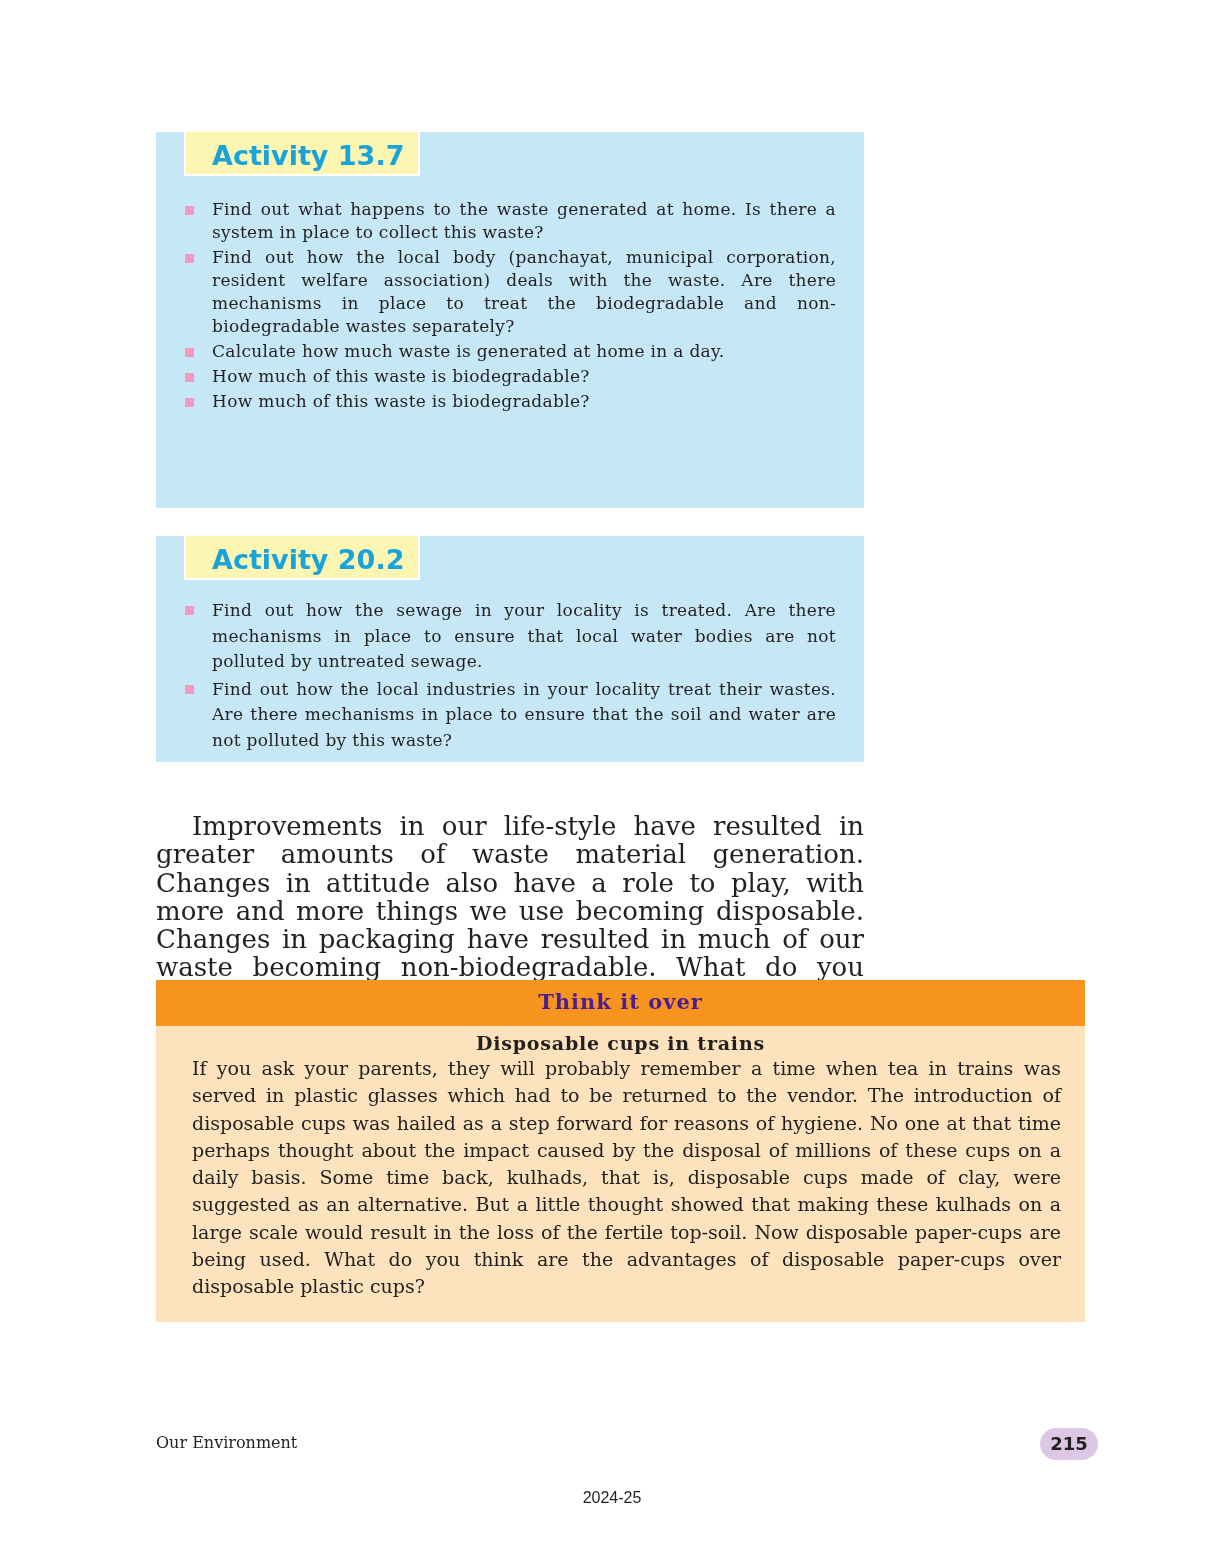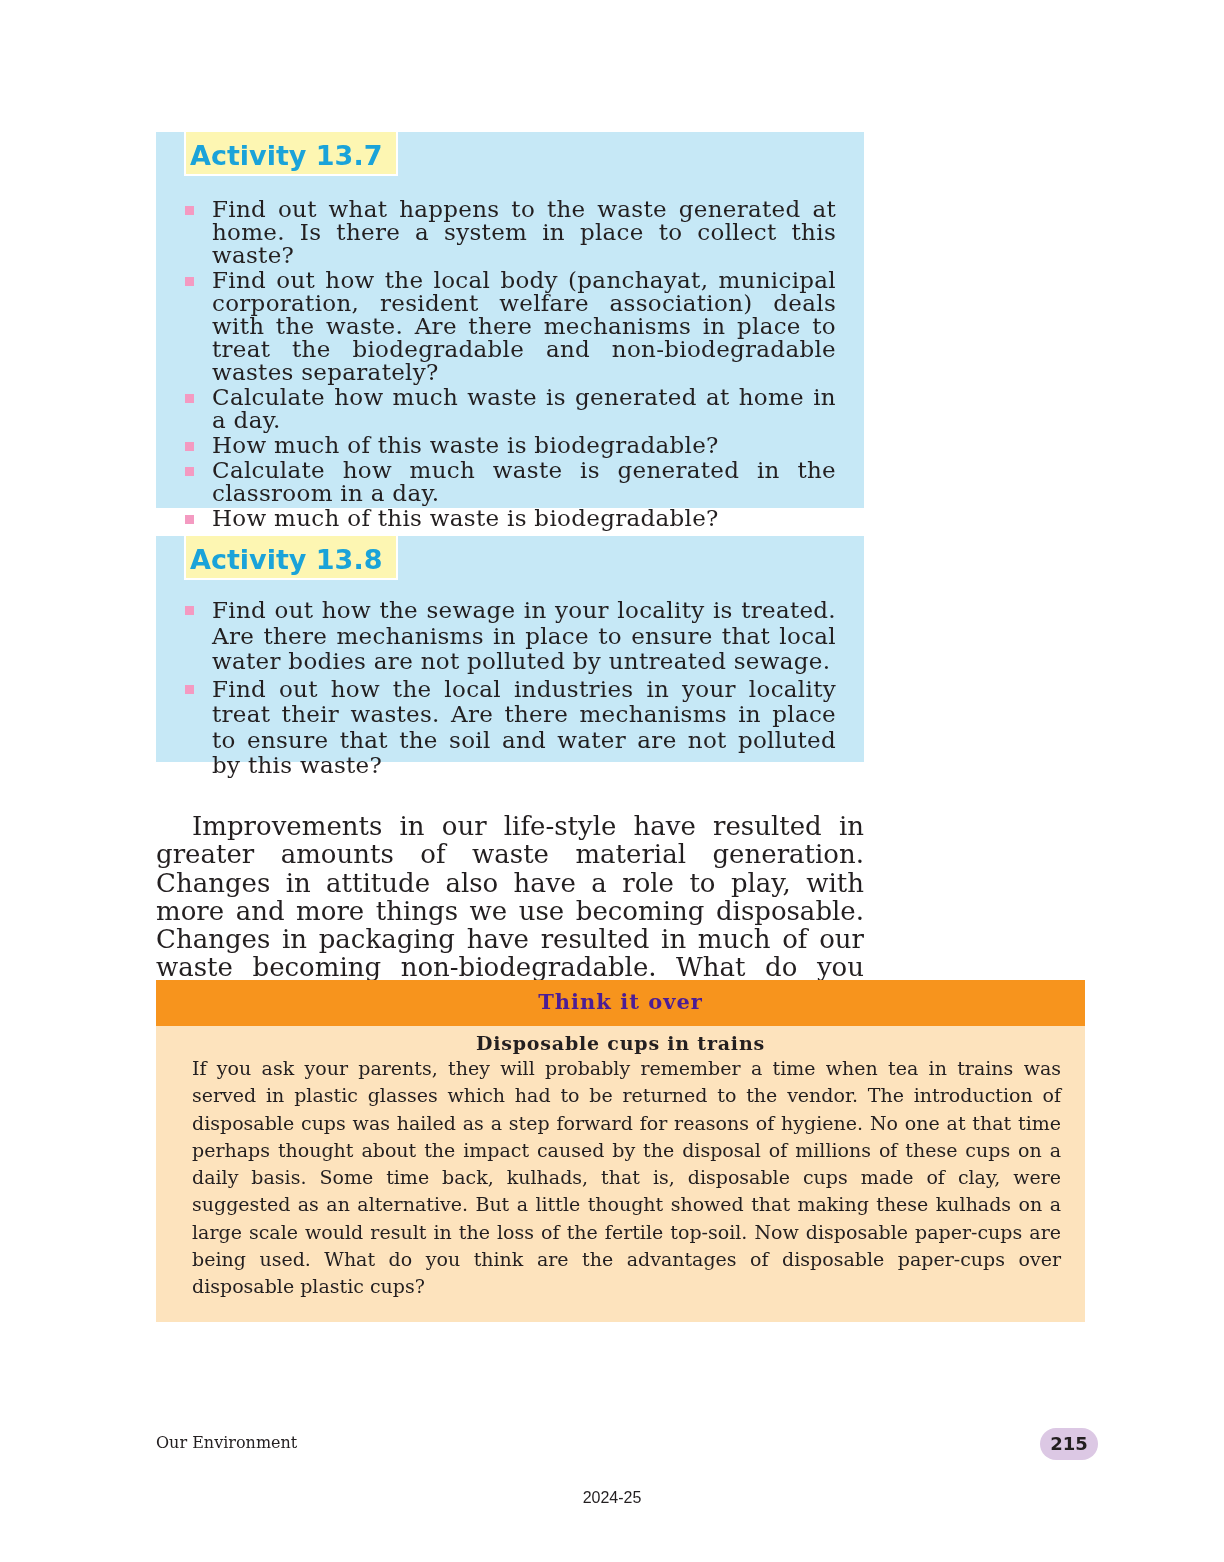--- a/index.html
+++ b/index.html
@@ -6,27 +6,27 @@
   body {
     width: 1224px; height: 1562px; background: #ffffff; position: relative;
     font-family: "DejaVu Serif", serif; color: #231f20; overflow: hidden;
   }
   .activity {
     position: absolute; left: 156px; width: 708px; background: #c6e8f6;
   }
   .act-title {
     position: absolute; left: 28px; top: 0; background: #fdf6b2;
     border: 2px solid #ffffff; border-top: none;
-    padding: 4px 14px 0 4px; height: 44px; box-sizing: border-box;
+    padding: 4px 14px 0 26px; height: 44px; box-sizing: border-box;
     font-family: "DejaVu Sans", sans-serif; font-weight: bold; font-size: 27px;
     color: #1aa3d9; line-height: 40px;
   }
   .act-list { list-style: none; margin: 0; padding: 0; position: absolute; left: 0; right: 28px; }
   .act-list li {
-    position: relative; padding-left: 56px; font-size: 23px; line-height: 23px;
+    position: relative; padding-left: 56px; font-size: 17px; line-height: 23px;
     text-align: justify; letter-spacing: 0.3px; margin-bottom: 2px;
   }
   .act-list li .bullet {
     position: absolute; left: 29px; top: 8px; width: 9px; height: 9px; background: #f49ac1;
   }
   .para {
     position: absolute; left: 156px; width: 708px; top: 786px;
     font-size: 26px; line-height: 28.3px; text-align: justify; text-indent: 36px;
   }
   .think {
@@ -52,27 +52,27 @@
 </head>
 <body>
 
 <div class="activity" style="top:132px;height:376px;">
   <div class="act-title">Activity 13.7</div>
   <ul class="act-list" style="top:66px;">
     <li><span class="bullet"></span><span>Find out what happens to the waste generated at home. Is there a system in place to collect this waste?</span></li>
     <li><span class="bullet"></span><span>Find out how the local body (panchayat, municipal corporation, resident welfare association) deals with the waste. Are there mechanisms in place to treat the biodegradable and non-biodegradable wastes separately?</span></li>
     <li><span class="bullet"></span><span>Calculate how much waste is generated at home in a day.</span></li>
     <li><span class="bullet"></span><span>How much of this waste is biodegradable?</span></li>
-    <li><span class="bullet"></span><span>Calculate how much waste is generated in the classroom in a day.</span></li>
+    <li><span class="bullet"></span></li>
     <li><span class="bullet"></span><span>How much of this waste is biodegradable?</span></li>
   </ul>
 </div>
 
 <div class="activity" style="top:536px;height:226px;">
-  <div class="act-title">Activity 13.8</div>
+  <div class="act-title">Activity 20.2</div>
   <ul class="act-list" style="top:62px;">
     <li style="line-height:25.5px;"><span class="bullet"></span><span>Find out how the sewage in your locality is treated. Are there mechanisms in place to ensure that local water bodies are not polluted by untreated sewage.</span></li>
     <li style="line-height:25.5px;"><span class="bullet"></span><span>Find out how the local industries in your locality treat their wastes. Are there mechanisms in place to ensure that the soil and water are not polluted by this waste?</span></li>
   </ul>
 </div>
 
 <p class="para">Improvements in our life-style have resulted in greater amounts of waste material generation. Changes in attitude also have a role to play, with more and more things we use becoming disposable. Changes in packaging have resulted in much of our waste becoming non-biodegradable. What do you think will be the impact of these on our environment?</p>
 
 <div class="think">
   <div class="think-head">Think it over</div>

